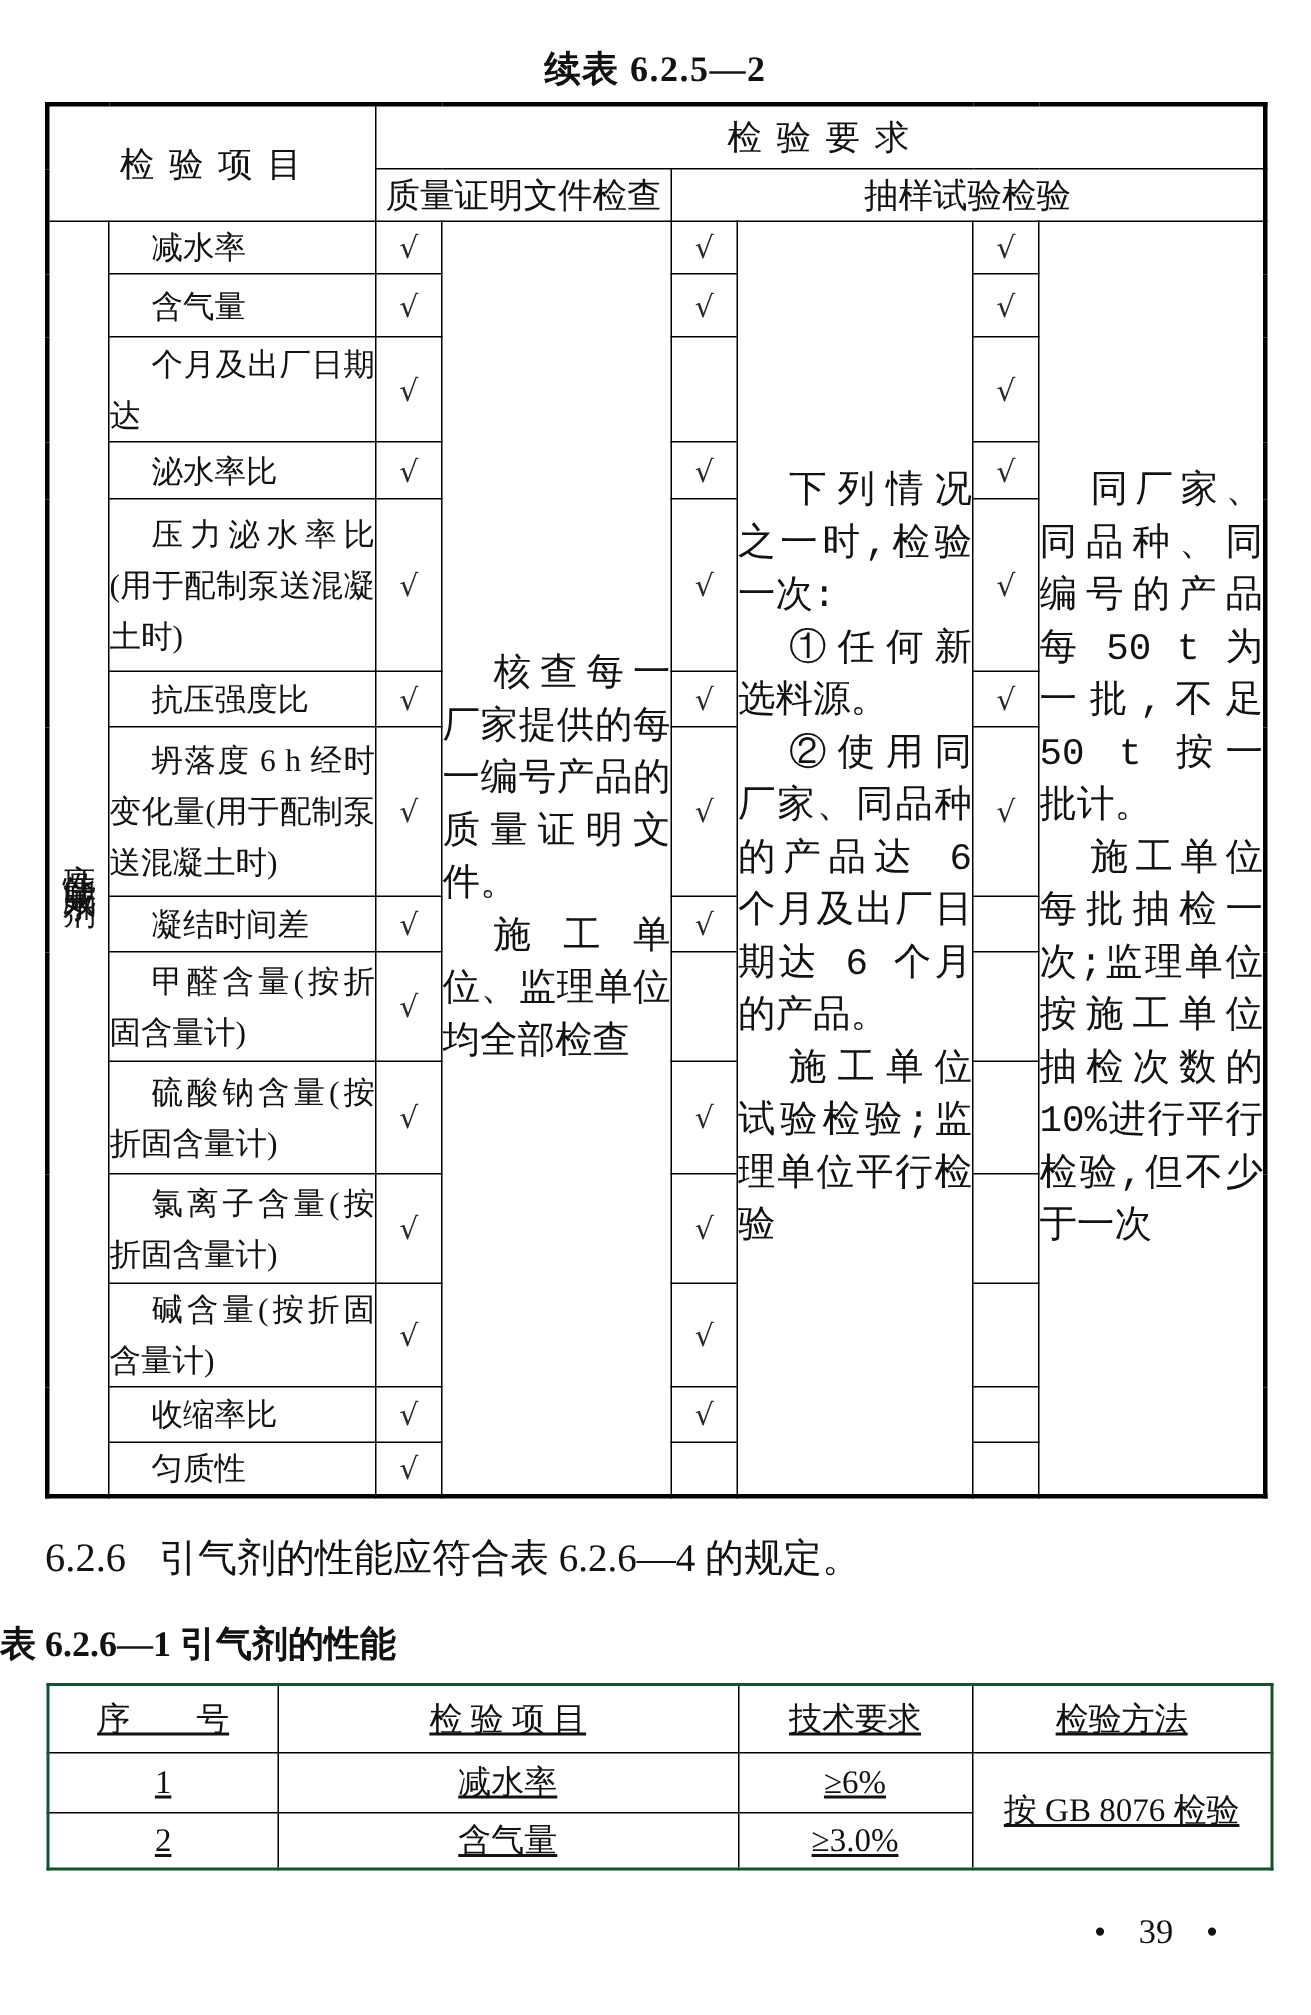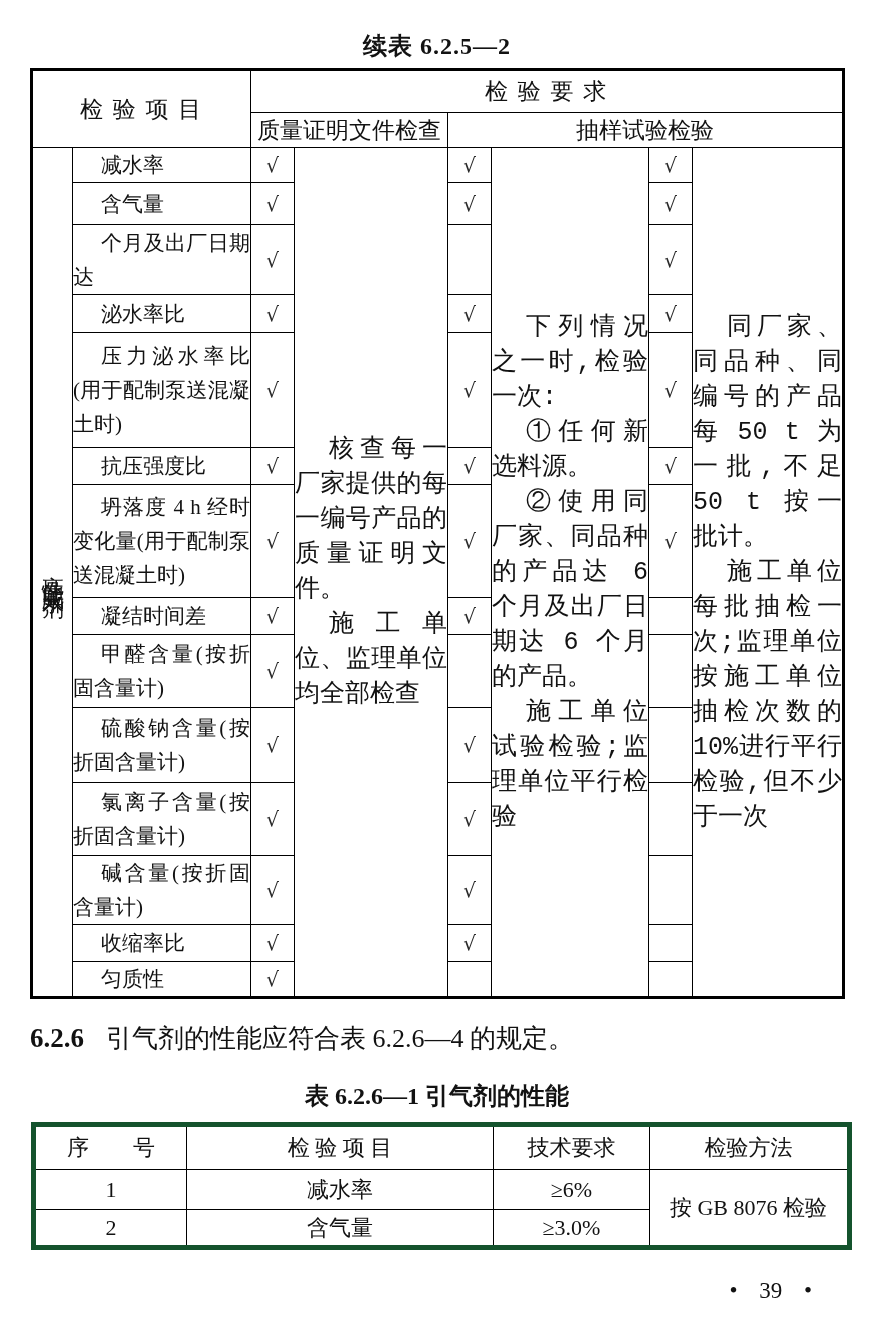--- a/index.html
+++ b/index.html
@@ -80,36 +80,36 @@
     font-size:21px;
     letter-spacing:0.5px;
   }
 
   
   .section{
     margin:22px 0 0 30px;
     font-size:26px;
   }
   .section .num{
-    font-weight:bold;
+    font-weight:normal;
     font-size:27px;
     margin-right:22px;
   }
 
   
   .t2-title{
     margin:24px 0 10px 0;
-    text-align:center;
     font-size:24px;
     font-weight:bold;
   }
   .table2{
     margin-left:31px;
     width:816px;
-    border:5px solid #14532d;
+    border:2px solid #14532d;
+    text-decoration:underline;
   }
   .table2 td{
     border:1px solid #000;
     text-align:center;
     vertical-align:middle;
     font-size:22px;
     padding:0;
   }
   .t2-hdr{height:45px;font-size:22px;}
   .t2-row1{height:40px;}
@@ -201,21 +201,21 @@
         <td class="chk-cell">√</td>
         <td class="chk-cell">√</td>
       </tr>
       <tr style="height:37px">
         <td class="item-cell">抗压强度比</td>
         <td class="chk-cell">√</td>
         <td class="chk-cell">√</td>
         <td class="chk-cell">√</td>
       </tr>
       <tr style="height:113px">
-        <td class="item-cell">坍落度 4 h 经时变化量(用于配制泵送混凝土时)</td>
+        <td class="item-cell">坍落度 6 h 经时变化量(用于配制泵送混凝土时)</td>
         <td class="chk-cell">√</td>
         <td class="chk-cell">√</td>
         <td class="chk-cell">√</td>
       </tr>
       <tr style="height:37px">
         <td class="item-cell">凝结时间差</td>
         <td class="chk-cell">√</td>
         <td class="chk-cell">√</td>
         <td class="chk-cell"></td>
       </tr>

